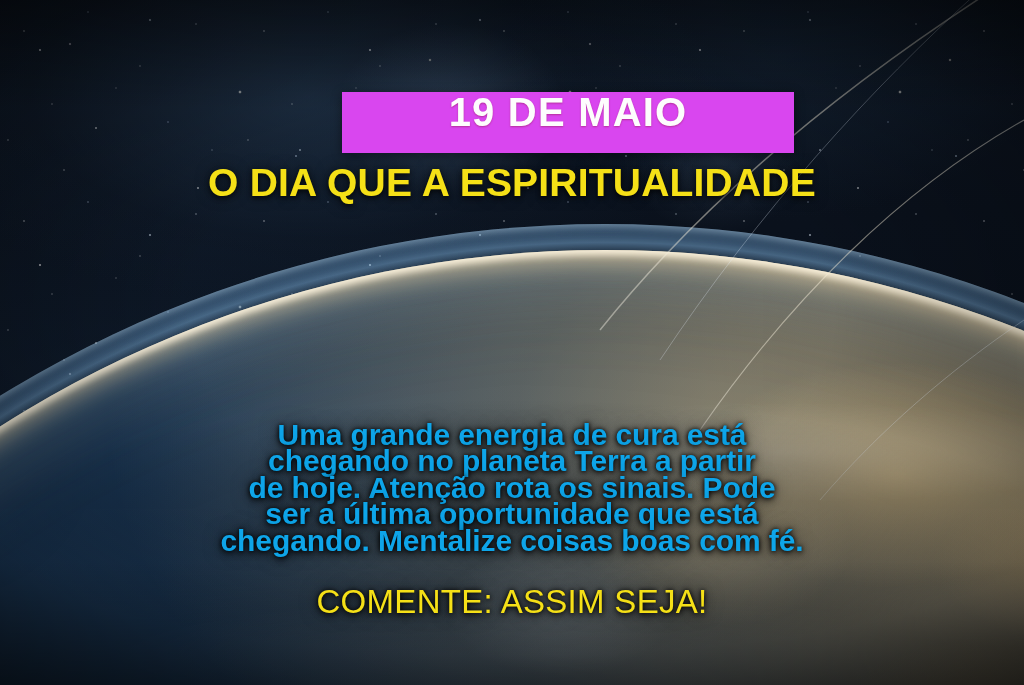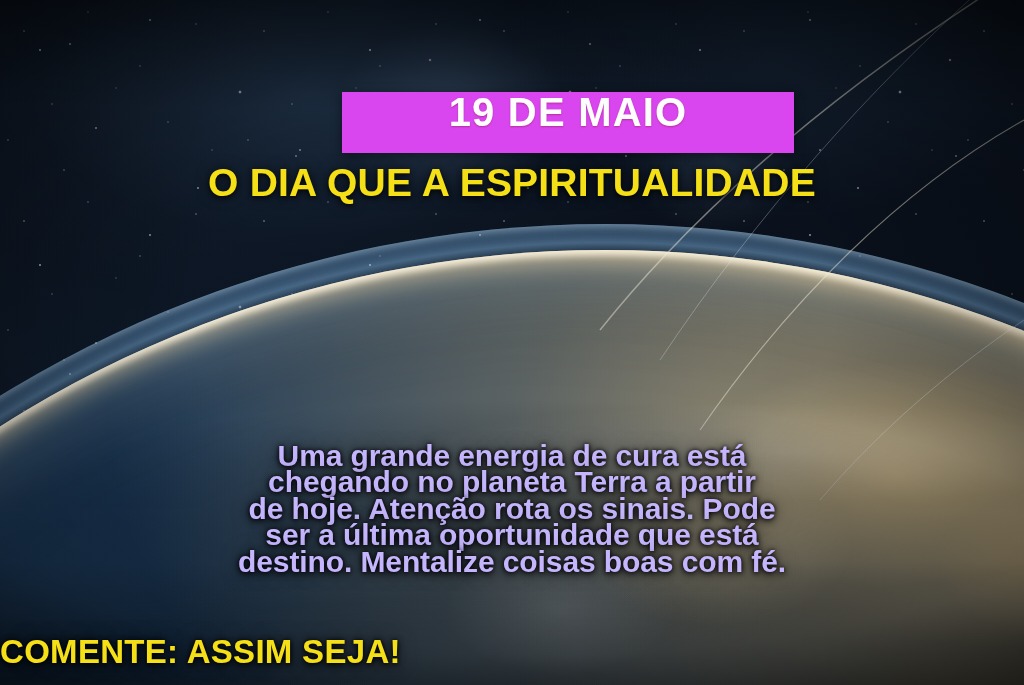--- a/index.html
+++ b/index.html
@@ -211,42 +211,43 @@
     line-height: 38px;
     letter-spacing: 0.2px;
     text-shadow: 0 2px 5px rgba(0,0,0,0.75), 0 0 14px rgba(0,0,0,0.5);
   }
   #headline .hl-line { display: block; white-space: nowrap; }
 
   #body-copy {
     position: absolute;
     left: 52px;
     right: 52px;
-    top: 443px;
+    top: 422px;
     text-align: center;
-    color: #c4b5fd;
+    color: #0ea5e9;
     font-size: 30px;
     font-weight: 700;
     line-height: 26.4px;
     letter-spacing: -0.1px;
     text-shadow:
       0 0 4px rgba(0,0,0,0.92),
       0 2px 7px rgba(0,0,0,0.85),
       0 0 18px rgba(0,0,0,0.55);
   }
   #body-copy .bl { display: block; white-space: nowrap; }
 
   #cta {
     position: absolute;
     left: 0;
     right: 0;
-    top: 634px;
+    top: 584px;
+    text-align: center;
     color: #f5e017;
     font-size: 33px;
-    font-weight: 700;
+    font-weight: 400;
     letter-spacing: 0.3px;
     line-height: 36px;
     white-space: nowrap;
     text-shadow:
       0 0 4px rgba(0,0,0,0.9),
       0 2px 7px rgba(0,0,0,0.8),
       0 0 18px rgba(0,0,0,0.5);
   }
 </style>
 </head>
@@ -299,19 +300,19 @@
 
     <div id="headline">
       <span class="hl-line">O DIA QUE A ESPIRITUALIDADE</span>
     </div>
 
     <div id="body-copy">
       <span class="bl">Uma grande energia de cura está</span>
       <span class="bl">chegando no planeta Terra a partir</span>
       <span class="bl">de hoje. Atenção rota os sinais. Pode</span>
       <span class="bl">ser a última oportunidade que está</span>
-      <span class="bl">destino. Mentalize coisas boas com fé.</span>
+      <span class="bl">chegando. Mentalize coisas boas com fé.</span>
     </div>
 
     <div id="cta">COMENTE: ASSIM SEJA!</div>
 
   </div>
 </div>
 
 </body></html>

